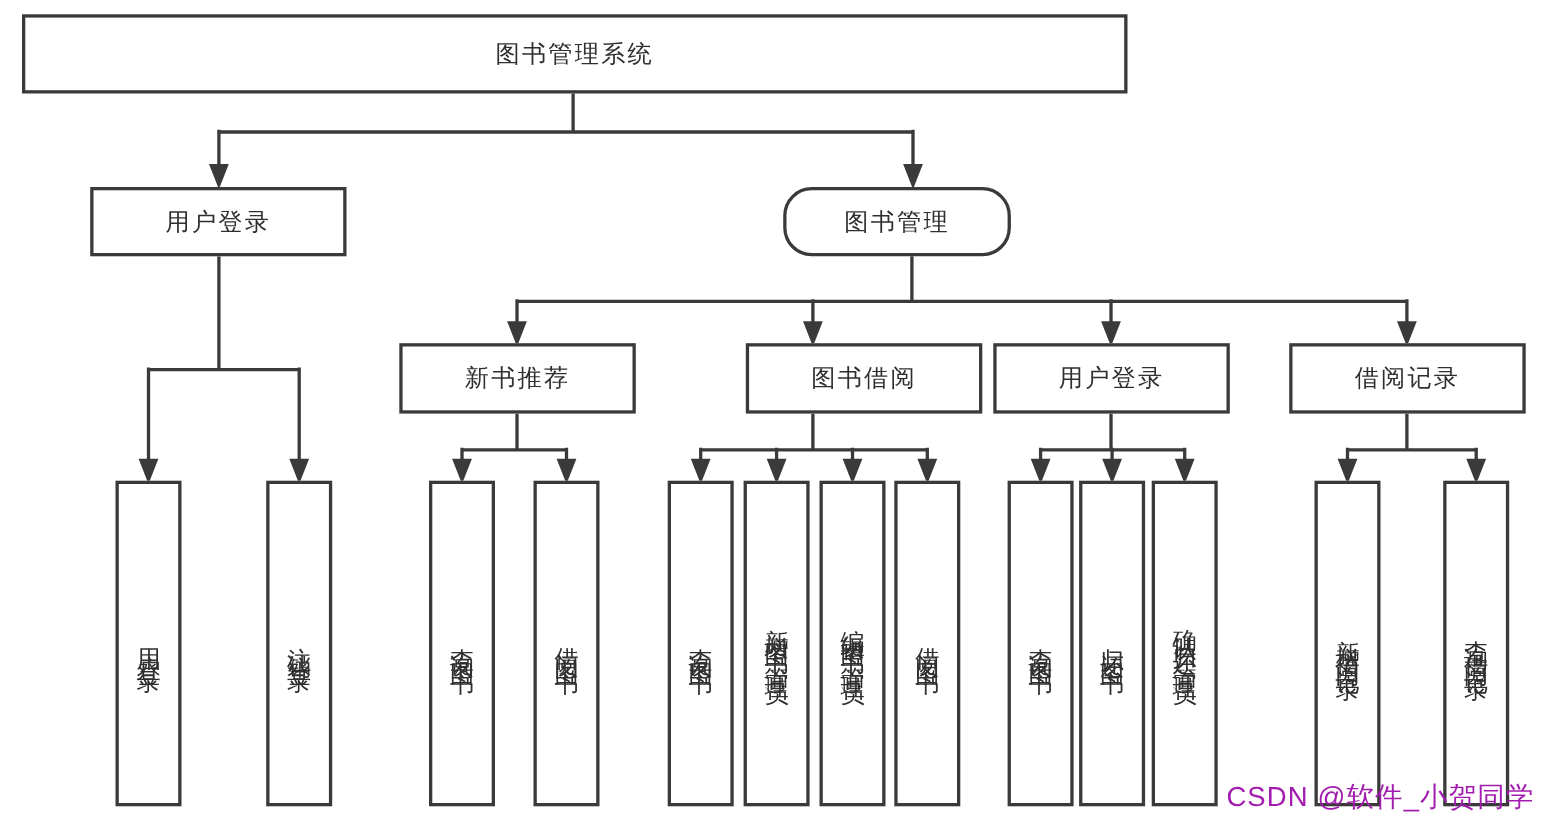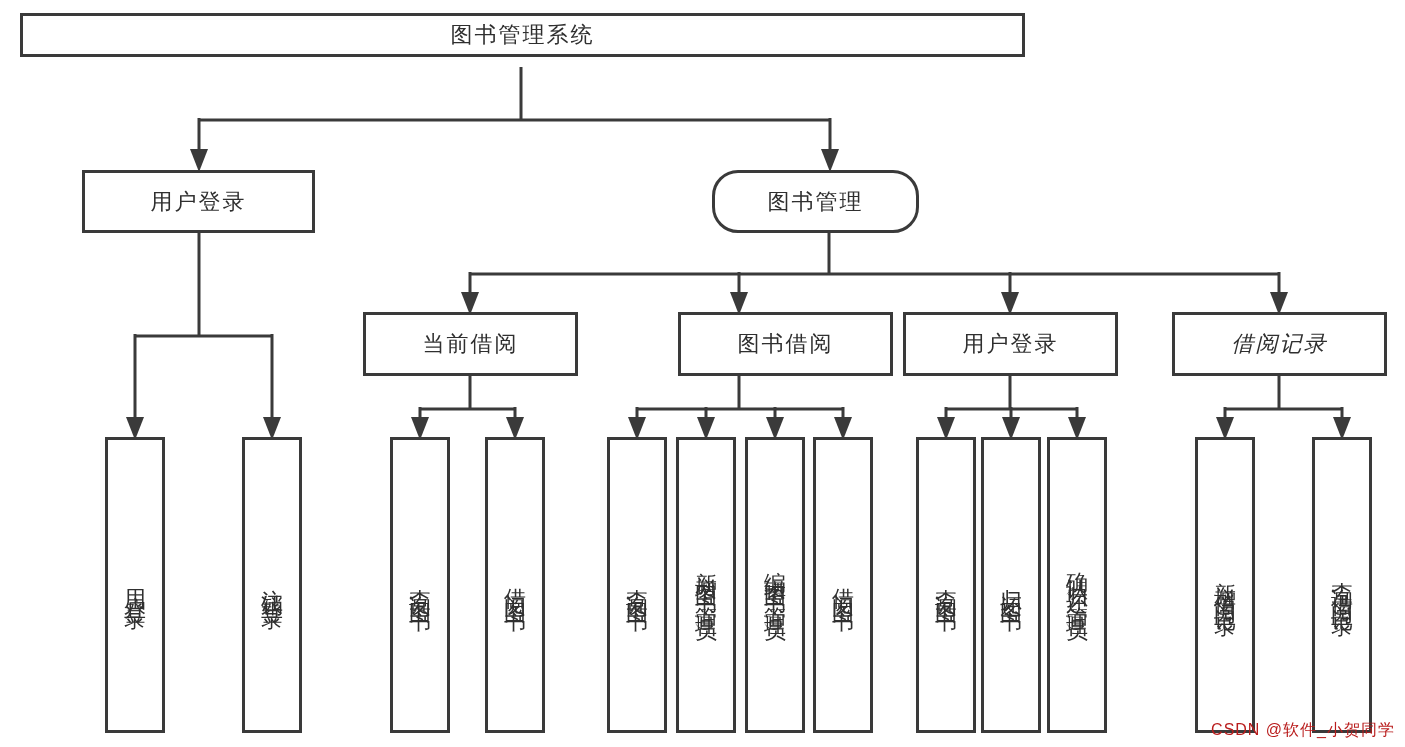--- a/index.html
+++ b/index.html
@@ -28,29 +28,29 @@
     align-items: center;
     justify-content: center;
     color: #2f2f2f;
   }
   .node span {
     color: #2f2f2f;
     font-size: 22px;
     letter-spacing: 2px;
     white-space: nowrap;
   }
-  .root-box   { left: 20px;  top: 13px;  width: 1005px; height: 44px; }
+  .root-box   { left: 20px;  top: 13px;  width: 1005px; height: 72px; }
   .l2-box     { top: 170px;  height: 63px; }
   .l2-user    { left: 82px;  width: 233px; }
   .l2-book    { left: 712px; width: 207px; border-radius: 26px; }
   .l3-box     { top: 312px;  height: 64px; width: 215px; }
   .l3-rec     { left: 363px; }
   .l3-borrow  { left: 632px; margin-left: 46px; }
   .l3-current { left: 903px; }
-  .l3-records { left: 1172px; font-style: italic; }
+  .l3-records { left: 1172px; }
   .leaf {
     top: 437px;
     width: 60px;
     height: 296px;
   }
   .leaf .vtext {
     writing-mode: vertical-rl;
     text-orientation: mixed;
     font-size: 22px;
     letter-spacing: 7px;
@@ -67,22 +67,22 @@
   .lf-8  { left: 813px; }
   .lf-9  { left: 916px; }
   .lf-10 { left: 981px; }
   .lf-11 { left: 1047px; }
   .lf-12 { left: 1195px; }
   .lf-13 { left: 1312px; }
   .watermark {
     position: absolute;
     right: 10px;
     bottom: 6px;
-    font-size: 16px;
-    color: #b91c1c;
+    font-size: 25px;
+    color: #a21caf;
     letter-spacing: 1px;
     pointer-events: none;
   }
 </style>
 </head>
 <body>
 
 <div class="canvas">
 
   <svg class="connectors" viewBox="0 0 1405 747" xmlns="http://www.w3.org/2000/svg">
@@ -130,21 +130,21 @@
   </div>
 
   <div class="node l2-box l2-user">
     <span>用户登录</span>
   </div>
   <div class="node l2-box l2-book">
     <span>图书管理</span>
   </div>
 
   <div class="node l3-box l3-rec">
-    <span>当前借阅</span>
+    <span>新书推荐</span>
   </div>
   <div class="node l3-box l3-borrow">
     <span>图书借阅</span>
   </div>
   <div class="node l3-box l3-current">
     <span>用户登录</span>
   </div>
   <div class="node l3-box l3-records">
     <span>借阅记录</span>
   </div>

